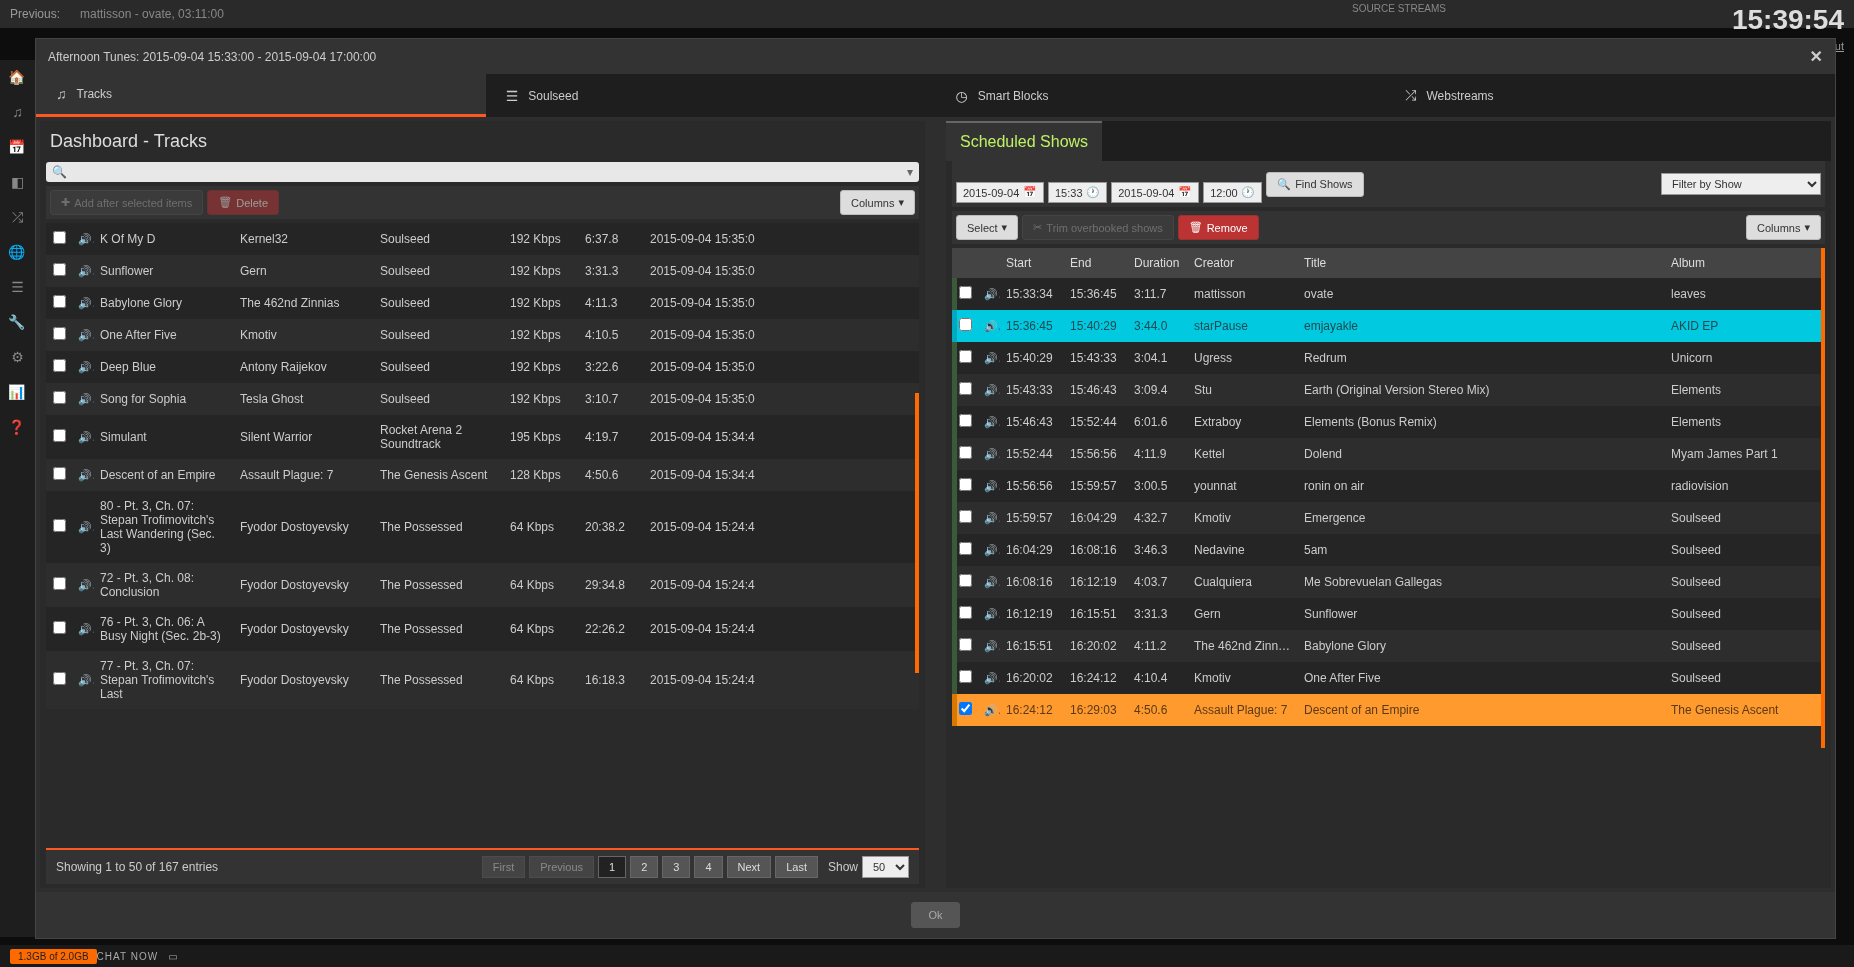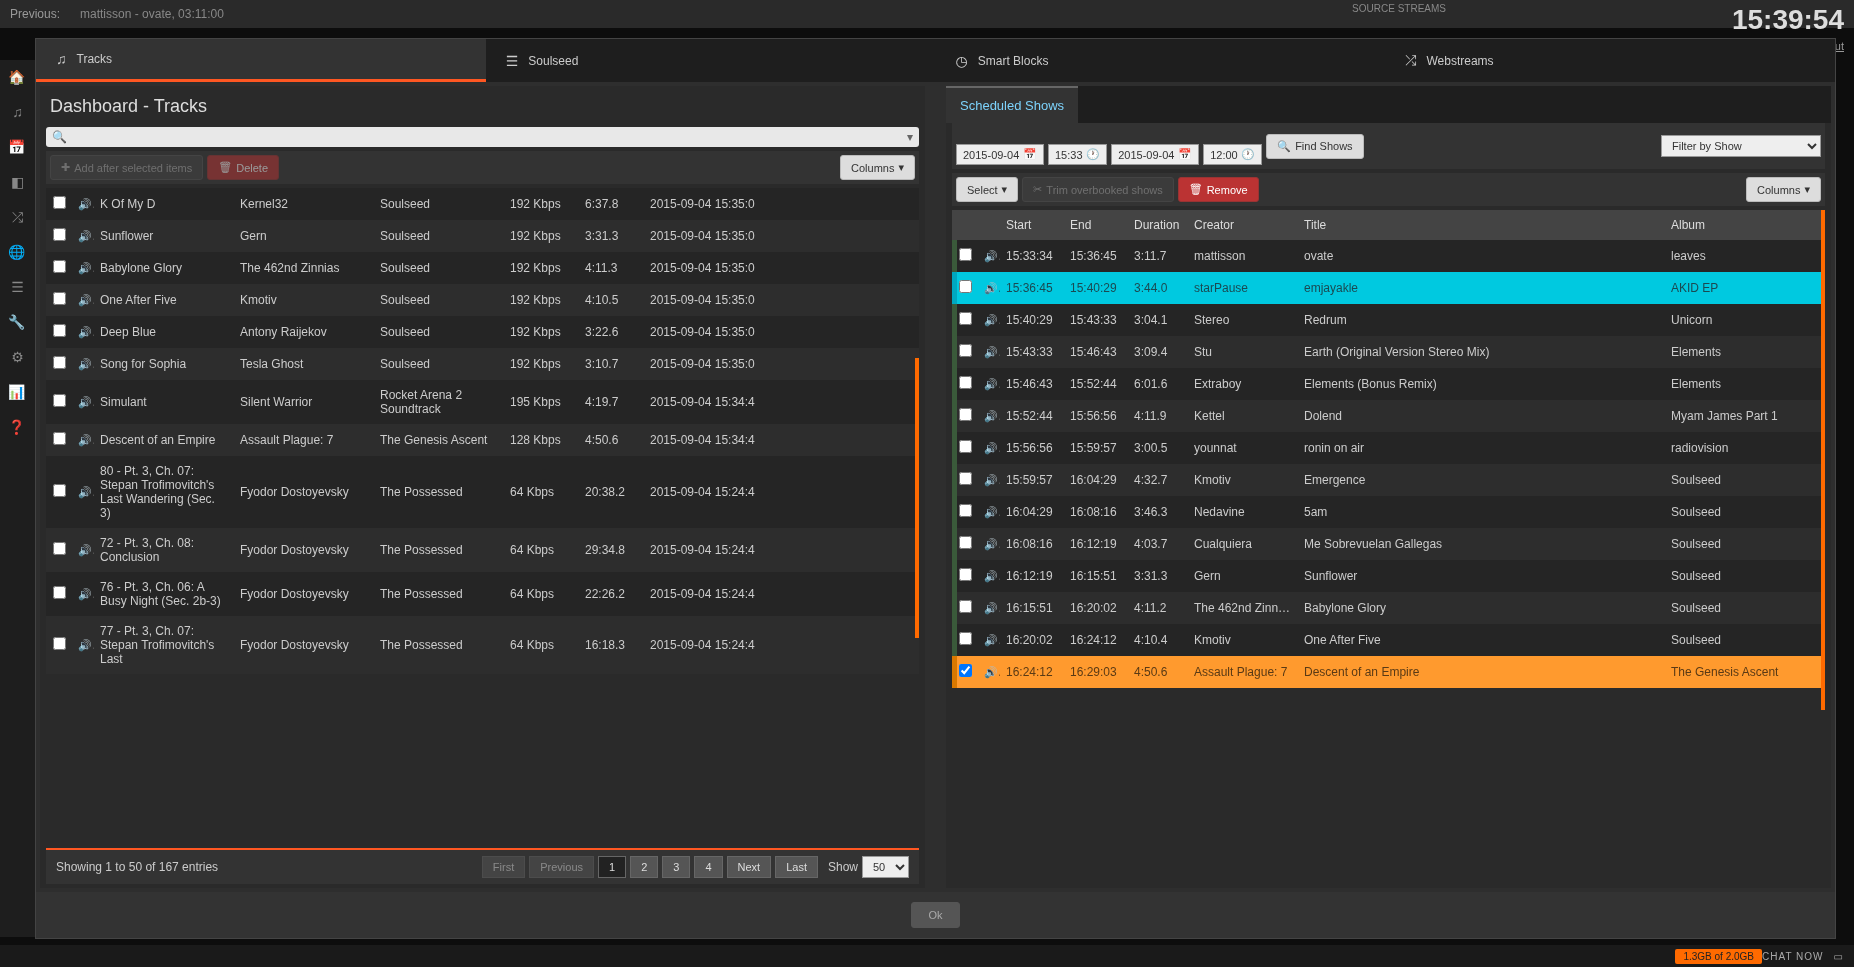--- a/index.html
+++ b/index.html
@@ -46,32 +46,32 @@
 .chk { width: 26px; text-align: center; }
 .play-col { width: 22px; text-align: center; color: #666; }
 .play-icon { color: #666; font-size: 11px; }
 
 .pagination { background: #333; padding: 6px 10px; margin: 4px 6px; display: flex; align-items: center; gap: 4px; border-top: 2px solid #ff5722;}
 .page-btn { background: #555; color: #ddd; padding: 4px 10px; font-size: 11px; border: 1px solid #666; cursor: pointer; }
 .page-btn.disabled { opacity: 0.5; }
 .page-btn.active { background: #222; }
 
 .right-tabs { background: #1e1e1e; display: flex; }
-.right-tab { padding: 10px 14px; color: #7dd3fc; font-size: 13px; }
+.right-tab { padding: 10px 14px; color: #bef264; font-size: 16px; }
 .right-tab.active { background: #333; border-top: 2px solid #666; }
 
 .show-header-row td { background: #3a3a3a; color: #bbb; padding: 10px 8px; }
 .row-highlight-cyan td { background: #00c9e0 !important; color: #1a4a52 !important; }
 .row-highlight-cyan .play-icon { color: #ff5722; }
 .row-highlight-orange td { background: #ff9a2e !important; color: #5a3a15 !important; }
 .row-highlight-orange .play-icon { color: #ff5722; }
 .cell-bar { position: absolute; left: 0; top: 0; bottom: 0; width: 5px; }
 
 .modal-footer { background: #333; padding: 10px; text-align: center; }
-.bottom-bar { position: absolute; left: 0; right: 0; bottom: 0; height: 22px; background: #1a1a1a; display: flex; align-items: center; padding: 0 10px; justify-content: flex-end; }
+.bottom-bar { position: absolute; left: 0; right: 0; bottom: 0; height: 22px; background: #1a1a1a; display: flex; align-items: center; padding: 0 10px; justify-content: flex-start; }
 .storage-badge { background: #ff6a00; color: #222; padding: 2px 8px; font-size: 10px; border-radius: 2px; }
 .chat-now { color: #aaa; font-size: 10px; letter-spacing: 1px; display: flex; align-items: center; gap: 10px; }
 .date-input { background: #eee; border: 1px solid #999; padding: 3px 6px; font-size: 11px; color: #333; display: inline-flex; align-items: center; gap: 4px; margin-top: 17px; }
 input[type="checkbox"] { cursor: pointer; }
 </style>
 </head>
 <body>
 
 <div class="overlay"></div>
 
@@ -91,20 +91,24 @@
   <span class="icon-item">⤮</span>
   <span class="icon-item">🌐</span>
   <span class="icon-item">☰</span>
   <span class="icon-item">🔧</span>
   <span class="icon-item">⚙</span>
   <span class="icon-item">📊</span>
   <span class="icon-item">❓</span>
 </div>
 
 <div class="modal">
+  <div class="modal-header">
+    <span>Afternoon Tunes: 2015-09-04 15:33:00 - 2015-09-04 17:00:00</span>
+    <span class="close">✕</span>
+  </div>
 
   <div class="tabs">
     <div class="tab active">
         <span class="icon">♫</span>
         <span>Tracks</span>
       </div>
     <div class="tab">
         <span class="icon">☰</span>
         <span>Soulseed</span>
       </div>
@@ -330,21 +334,21 @@
     <td>starPause</td>
     <td>emjayakle</td>
     <td>AKID EP</td>
               </tr>
               <tr>
     <td class="chk" style="position:relative"><span class="cell-bar" style="background:#3a5a3a"></span><input type="checkbox" style=""></td>
     <td class="play-col"><span class="play-icon">🔊</span></td>
     <td>15:40:29</td>
     <td>15:43:33</td>
     <td>3:04.1</td>
-    <td>Stereo</td>
+    <td>Ugress</td>
     <td>Redrum</td>
     <td>Unicorn</td>
               </tr>
               <tr>
     <td class="chk" style="position:relative"><span class="cell-bar" style="background:#3a5a3a"></span><input type="checkbox" style=""></td>
     <td class="play-col"><span class="play-icon">🔊</span></td>
     <td>15:43:33</td>
     <td>15:46:43</td>
     <td>3:09.4</td>
     <td>Stu</td>

